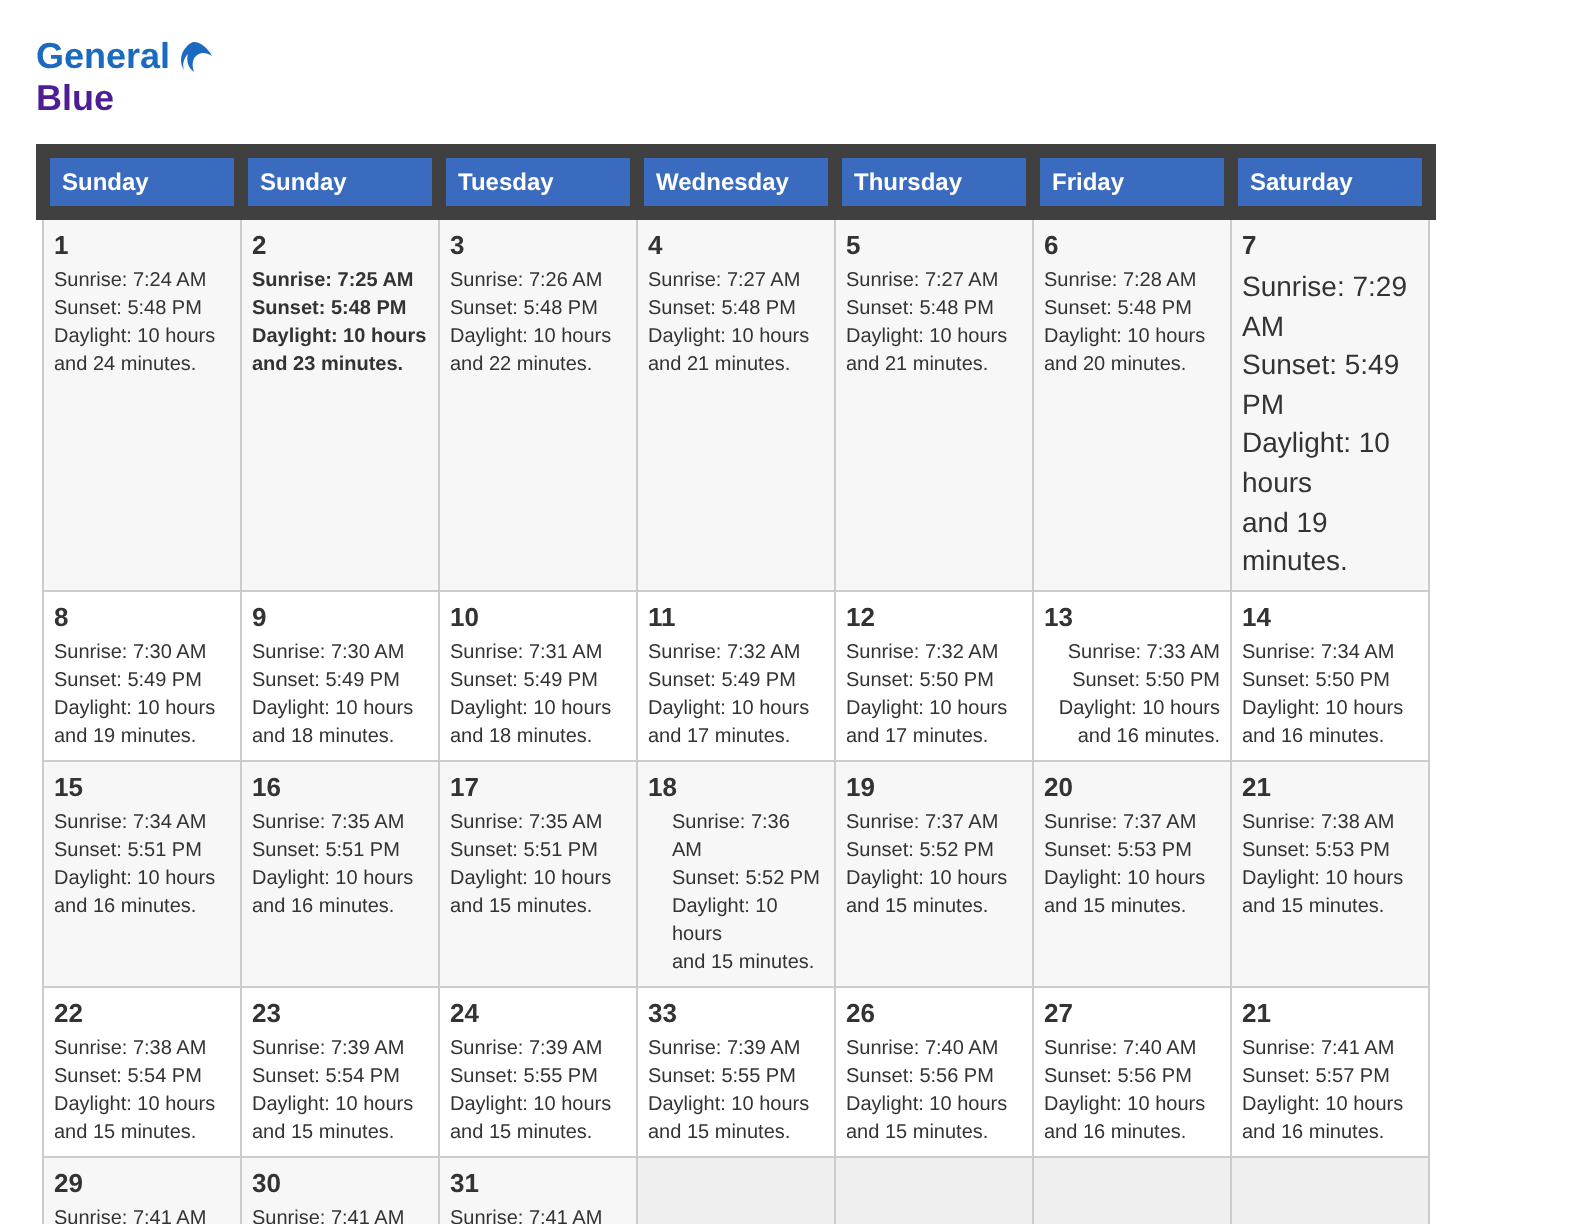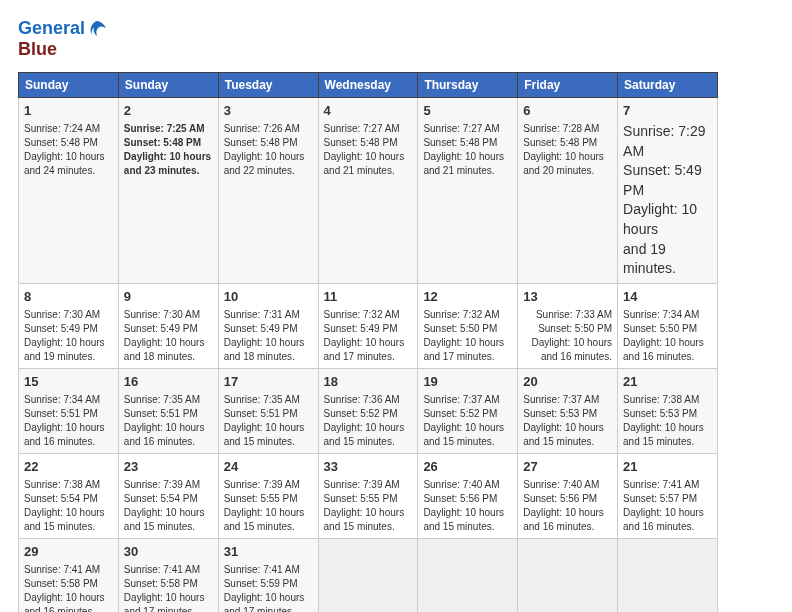--- a/index.html
+++ b/index.html
@@ -41,21 +41,21 @@
       width: 100%;
       border-collapse: collapse;
       font-size: 10.5px;
     }
     .calendar thead tr th {
       background: #3a6bbf;
       color: #fff;
       font-weight: bold;
       font-size: 12px;
       padding: 5px 6px;
-      border: 1px solid #404040;
+      border: 7px solid #404040;
       text-align: left;
     }
     .calendar tbody tr td {
       border: 1px solid #ccc;
       vertical-align: top;
       padding: 4px 5px;
       width: calc(100% / 7);
       height: 82px;
       background: #fff;
       color: #333;
@@ -79,21 +79,21 @@
 <body>
 
 <div class="container">
   <div class="header">
     <div class="logo">
       <div>
         <div style="font-size:18px; font-weight:bold; color:#333; line-height:1.1;">
           <span style="color:#1a6bbf;">General</span><svg style="display:inline-block;vertical-align:middle;margin:0 1px;" width="22" height="22" viewBox="0 0 22 22">
               <path d="M11 3 C14 3 18 6 20 10 C17 8 14 8 12 10 C10 12 10 15 11 18 C8 16 7 12 8 9 C6 11 5 14 6 17 C4 14 4 10 6 7 C8 4 10 3 11 3Z" fill="#1a6bbf"></path>
             </svg><br>
-          <span style="color:#7f1d1d;">Blue</span>
+          <span style="color:#4c1d95;">Blue</span>
         </div>
       </div>
     </div>
     <div class="title-block">
       <div class="month-title"></div>
       <div class="location"></div>
     </div>
   </div>
 
   <table class="calendar">
@@ -228,21 +228,21 @@
           </td>
           <td>
             <span class="day-num">17</span>
             <div style="white-space: pre-line; font-size: 10px; line-height: 1.4;">Sunrise: 7:35 AM
 Sunset: 5:51 PM
 Daylight: 10 hours
 and 15 minutes.</div>
           </td>
           <td>
             <span class="day-num">18</span>
-            <div style="white-space: pre-line; font-size: 10px; line-height: 1.4;">Sunrise: 7:36 AM
+            <div style="white-space: pre-line; font-size: 10px; line-height: 1.4; margin-left: 12px;">Sunrise: 7:36 AM
 Sunset: 5:52 PM
 Daylight: 10 hours
 and 15 minutes.</div>
           </td>
           <td>
             <span class="day-num">19</span>
             <div style="white-space: pre-line; font-size: 10px; line-height: 1.4;">Sunrise: 7:37 AM
 Sunset: 5:52 PM
 Daylight: 10 hours
 and 15 minutes.</div>

